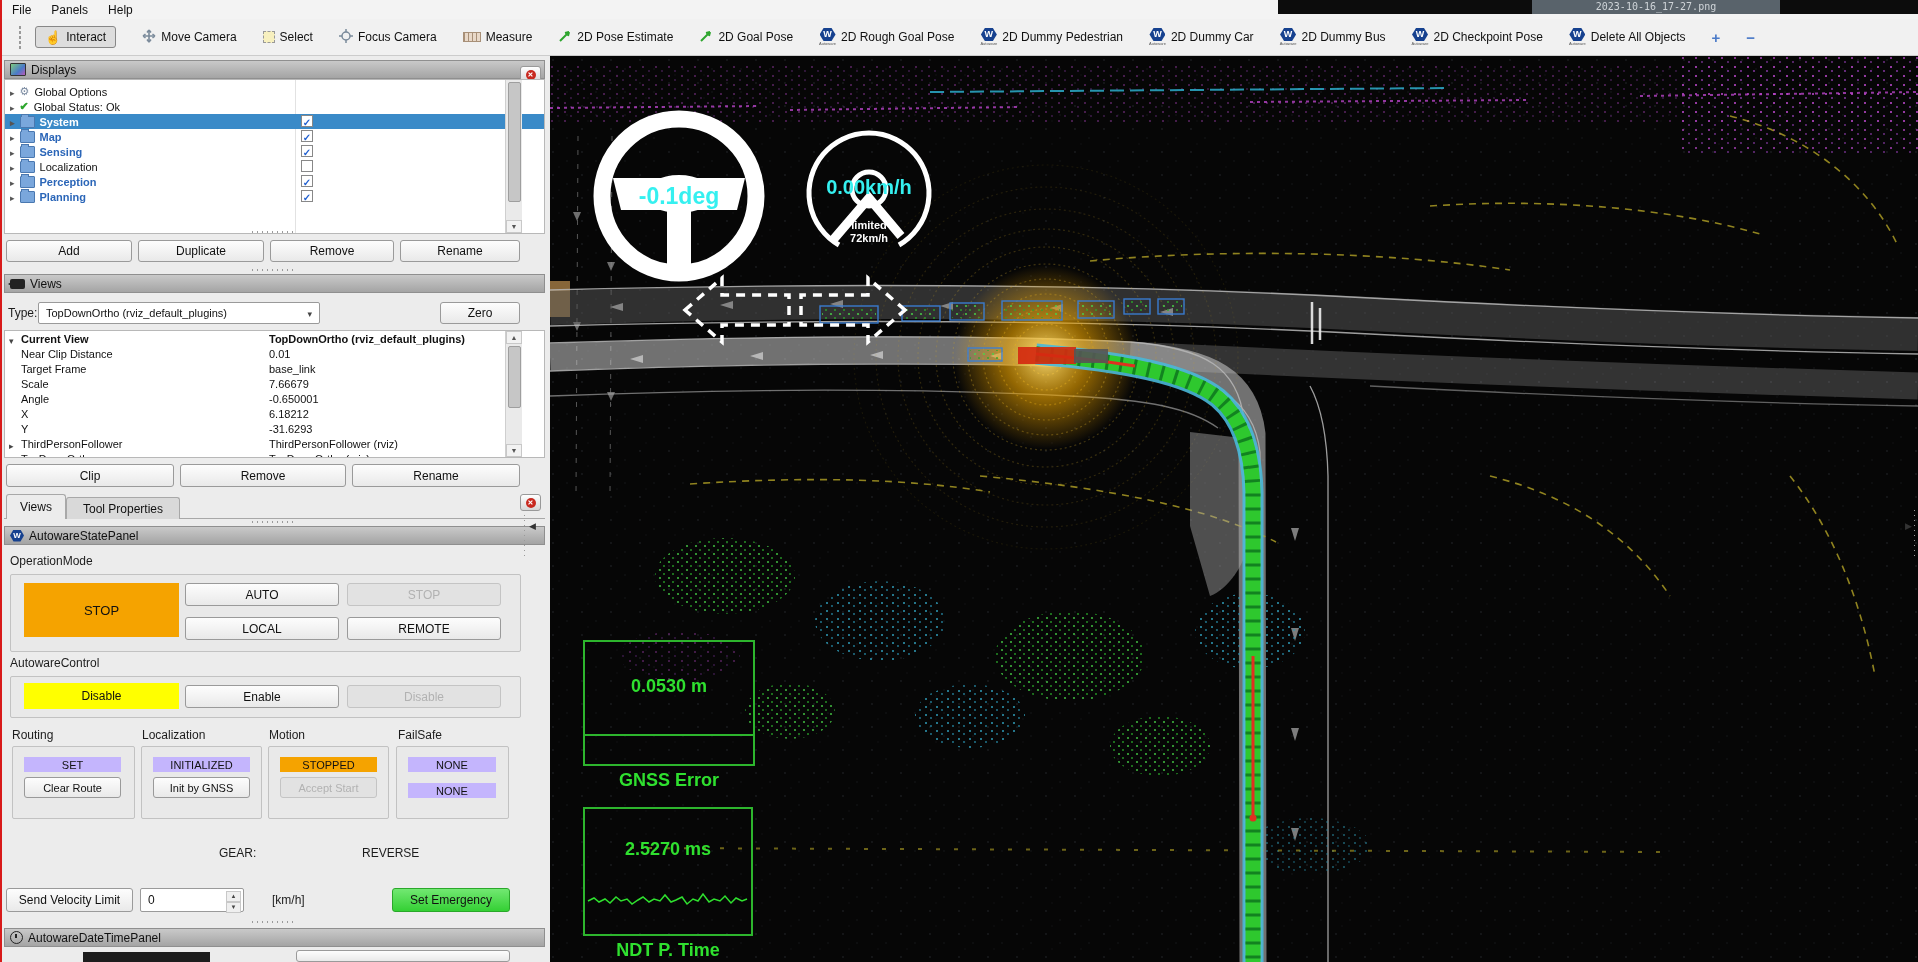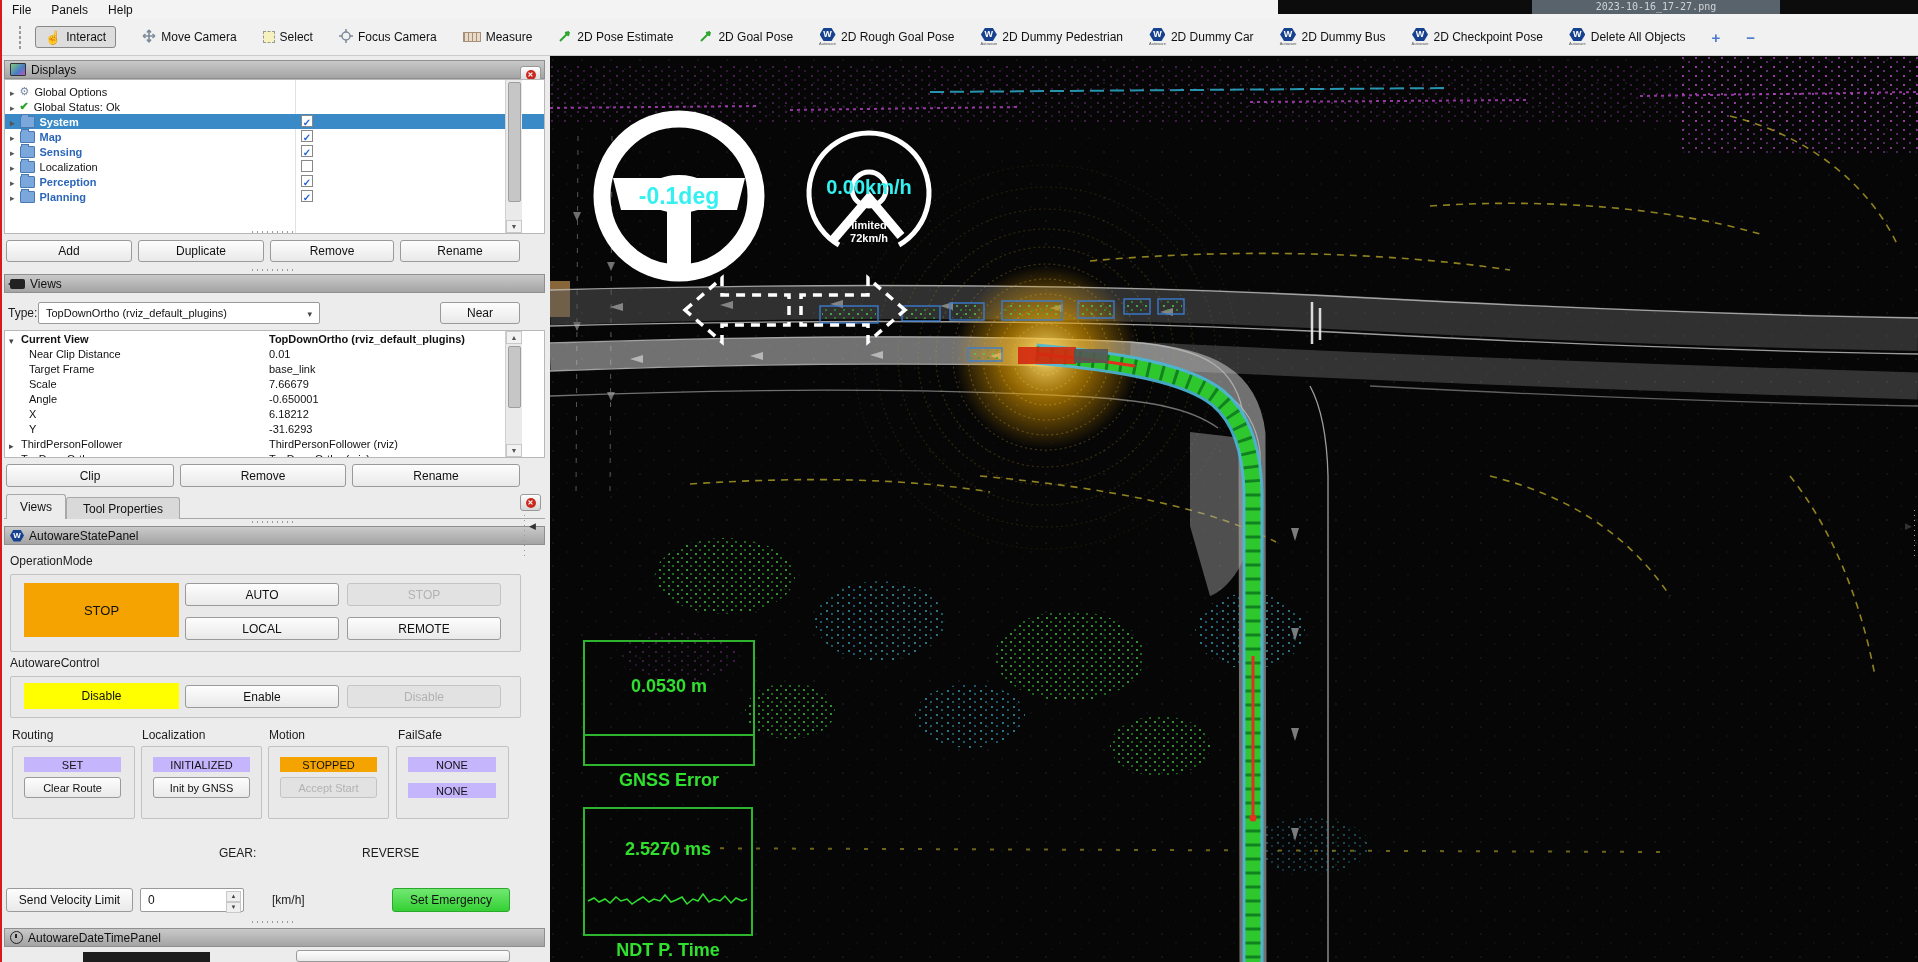--- a/index.html
+++ b/index.html
@@ -76,21 +76,21 @@
   .camicon{width:15px;height:10px;background:#222;border-radius:2px;position:relative;}
   .camicon::before{content:"";position:absolute;left:-5px;top:2px;border:3px solid transparent;
                    border-right:5px solid #222;}
   .ddrop{position:absolute;background:#fff;border:1px solid #9a9a9a;border-radius:2px;font-size:11px;
          display:flex;align-items:center;padding:0 7px;box-sizing:border-box;}
   .ddrop .caret{margin-left:auto;}
   .caret::after{content:"▾";font-size:9px;color:#444;}
   .props{position:absolute;left:2px;top:274px;width:541px;height:128px;background:#fff;
          border:1px solid #b8b8b8;box-sizing:border-box;overflow:hidden;font-size:11px;}
   .prow{position:absolute;left:0;width:100%;height:15px;display:flex;}
-  .prow .pn{width:260px;box-sizing:border-box;padding-left:24px;overflow:hidden;white-space:nowrap;}
+  .prow .pn{width:260px;box-sizing:border-box;padding-left:16px;overflow:hidden;white-space:nowrap;}
   .prow .pv{flex:1;padding-left:4px;overflow:hidden;white-space:nowrap;}
   .prow.hdr .pn{padding-left:16px;font-weight:bold;}
   .prow.hdr .pv{font-weight:bold;}
   .prow .exp2{position:absolute;left:4px;top:3px;font-size:9px;color:#444;}
   .tabbar{position:absolute;left:2px;top:438px;width:541px;height:25px;}
   .tab{position:absolute;border:1px solid #a8a8a8;border-bottom:none;border-radius:3px 3px 0 0;
        font-size:12px;display:flex;align-items:center;justify-content:center;}
   .tab.active{background:#ececec;height:24px;top:0;z-index:2;}
   .tab.inactive{background:#d9d9d9;height:21px;top:3px;}
   .tabline{position:absolute;left:0;top:24px;width:100%;height:1px;background:#a8a8a8;}
@@ -311,21 +311,21 @@
       <span>Views</span>
       <span class="closebtn" style="top:219px;">
           <span class="closedot"></span>
         </span>
     </div>
     <span class="slabel" style="left:6px;top:250px;">Type:</span>
     <div class="ddrop" style="left:36px;top:246px;width:282px;height:22px;">
       <span>TopDownOrtho (rviz_default_plugins)</span>
       <span class="caret"></span>
     </div>
-    <div class="qbtn" style="left:438px;top:246px;width:80px;height:22px;">Near</div>
+    <div class="qbtn" style="left:438px;top:246px;width:80px;height:22px;">Zero</div>
     <div class="props">
       <div class="prow hdr" style="top:2px;">
         <span class="exp2">▾</span>
         <span class="pn">Current View</span>
         <span class="pv">TopDownOrtho (rviz_default_plugins)</span>
       </div>
       <div class="prow" style="top:17px;">
         <span class="pn">Near Clip Distance</span>
         <span class="pv">0.01</span>
       </div>

